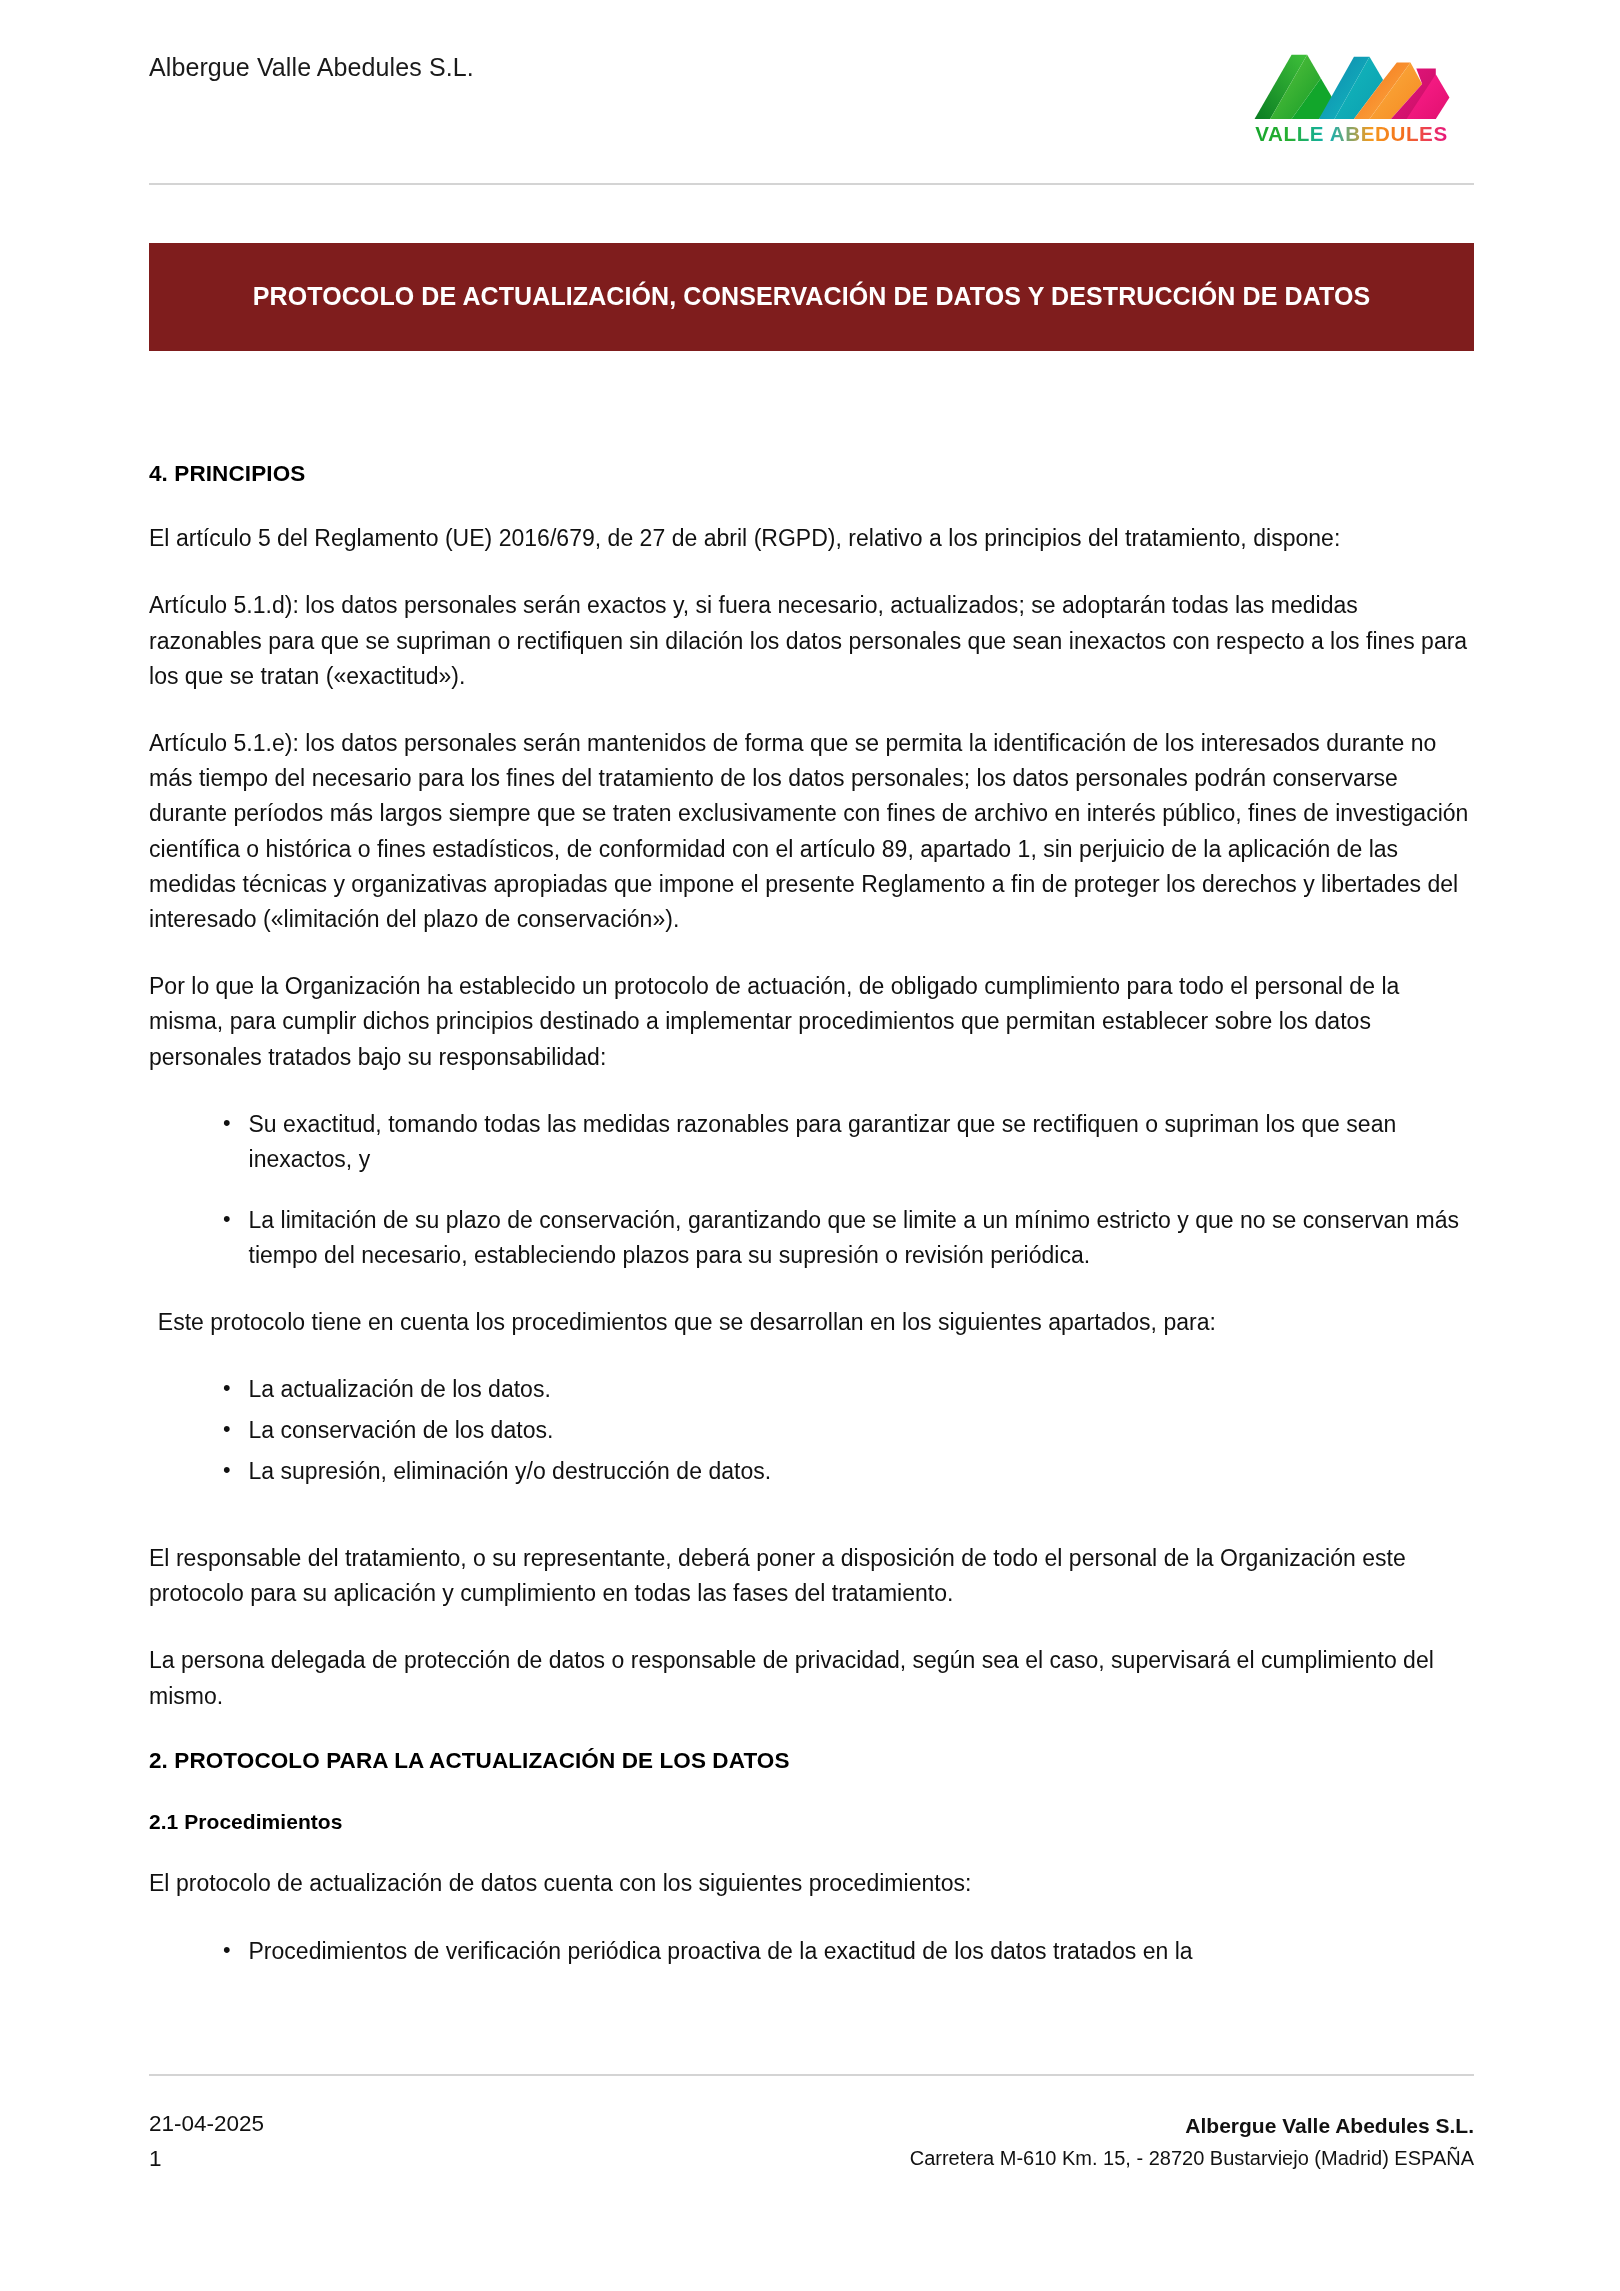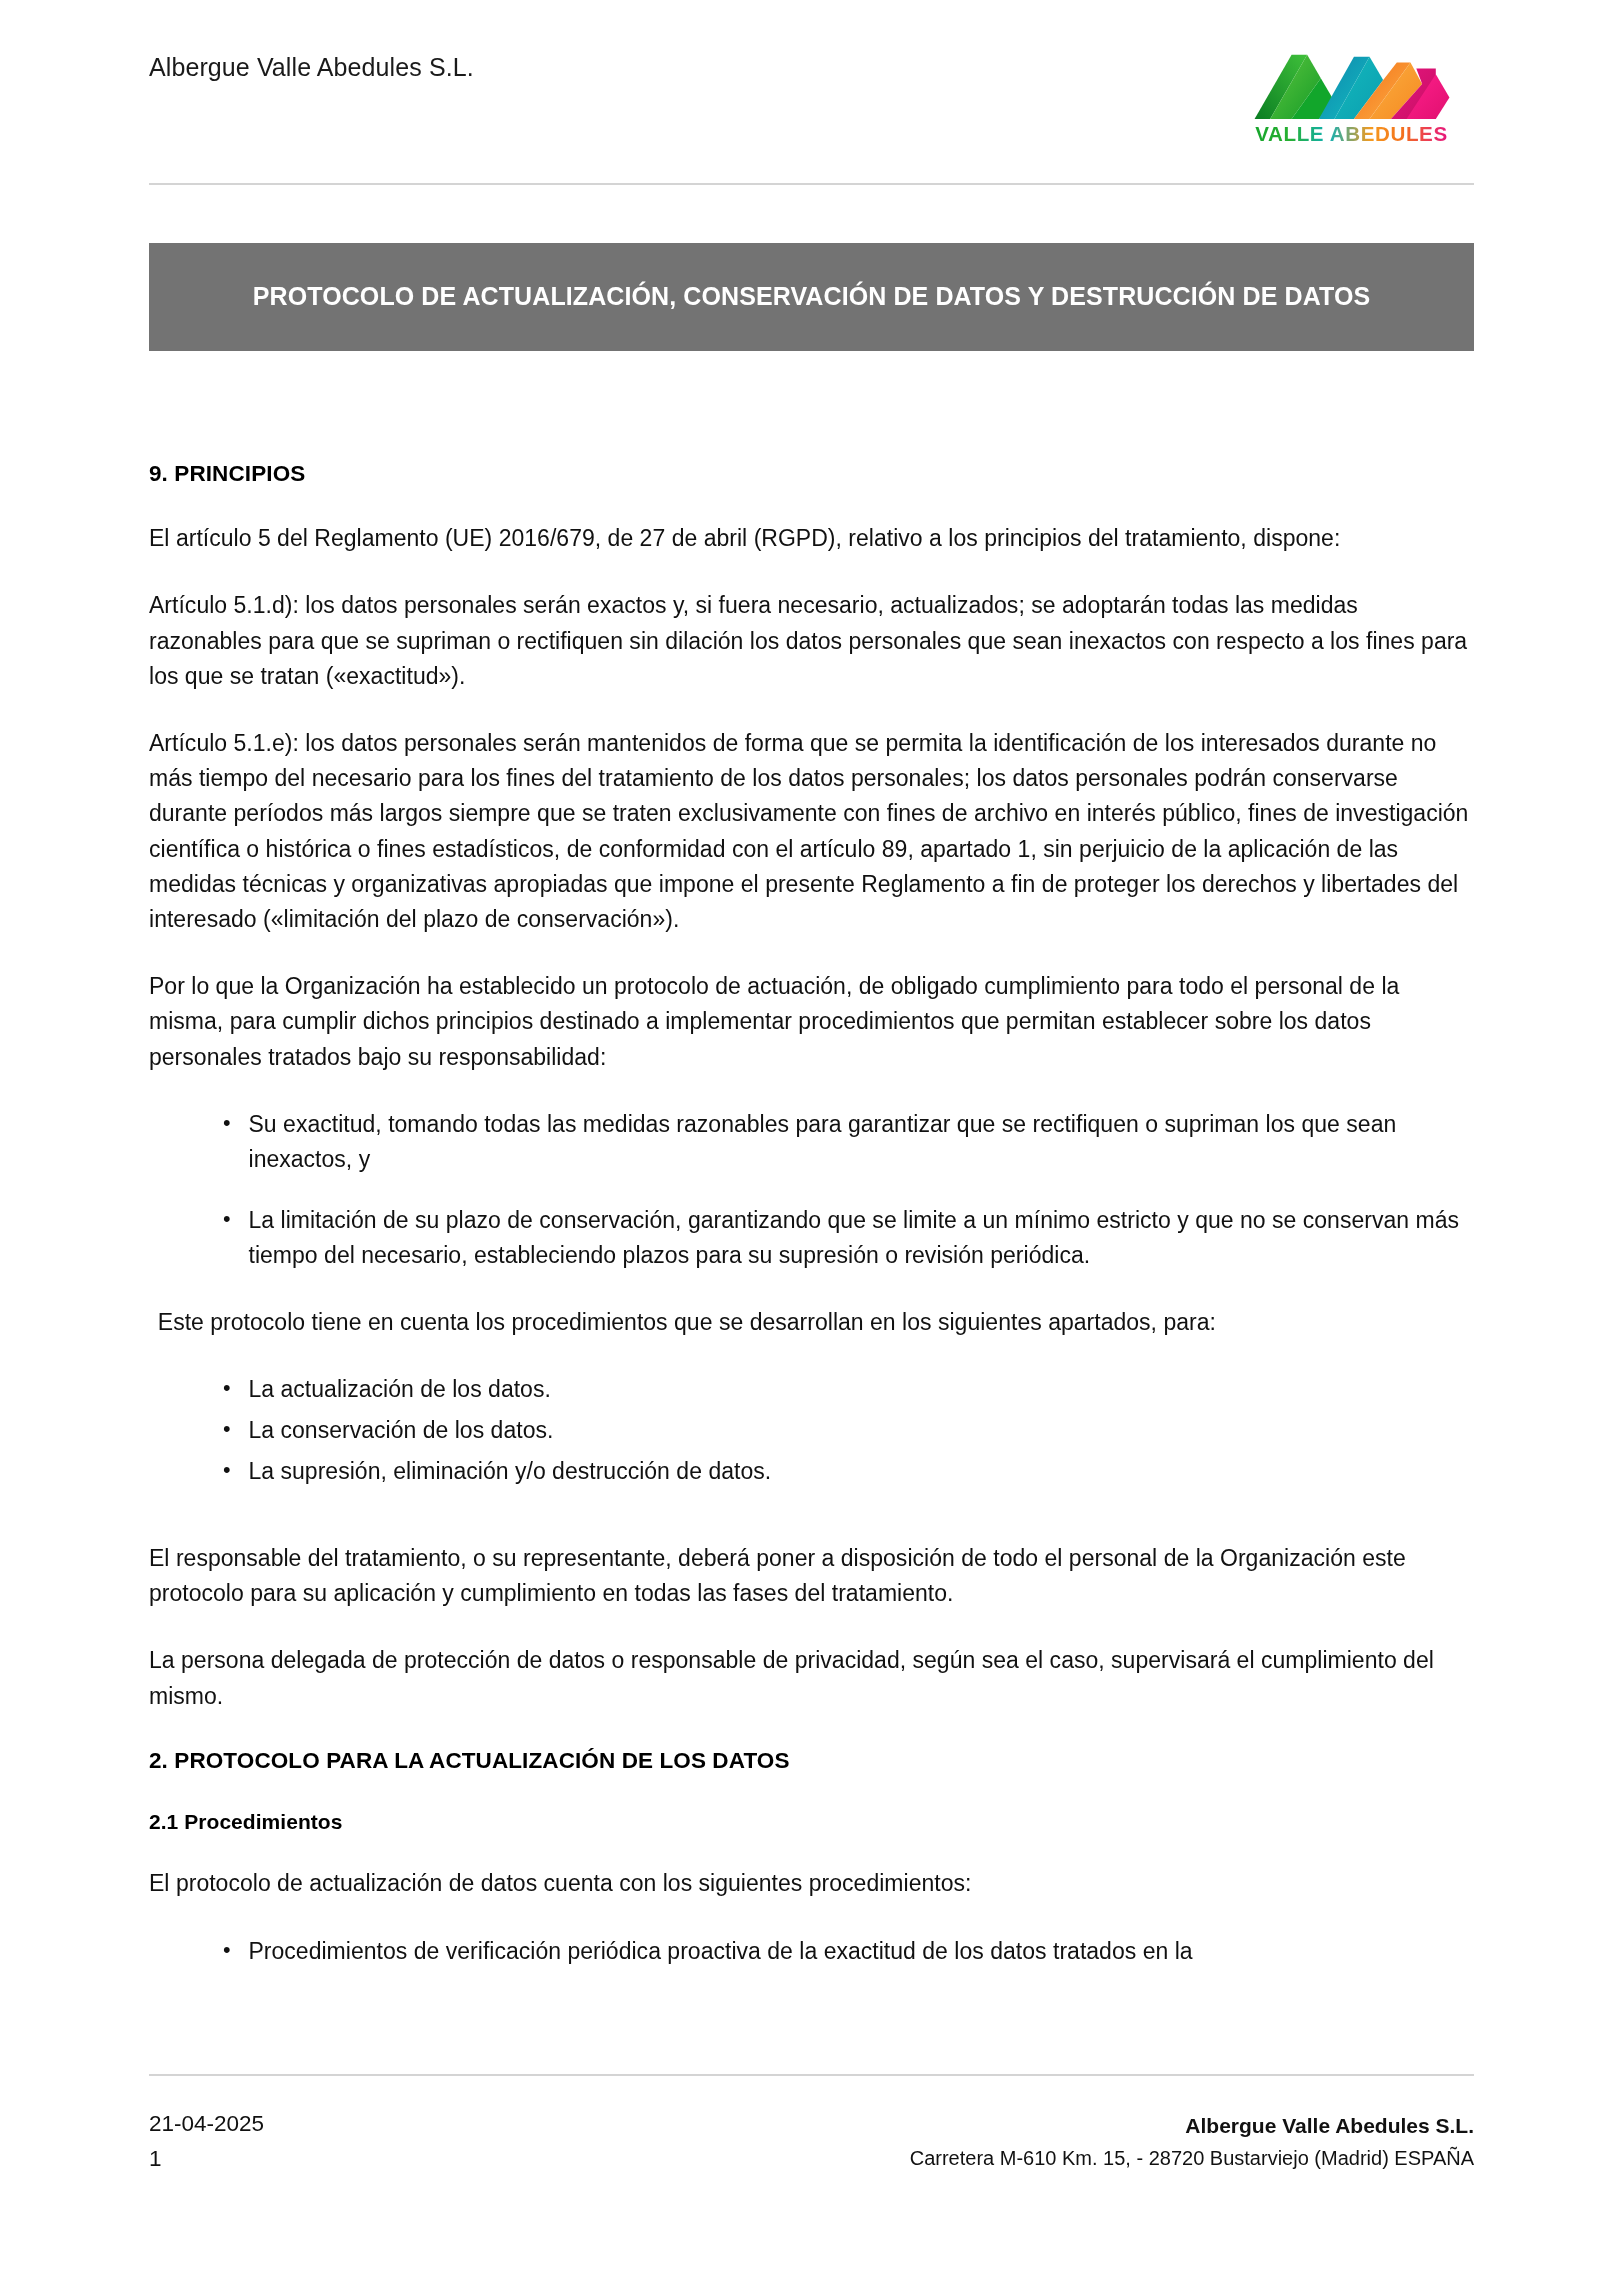--- a/index.html
+++ b/index.html
@@ -81,21 +81,21 @@
     background: #d4d4d4;
   }
 
   
   .title-banner {
     position: absolute;
     left: 149px;
     top: 243px;
     width: 1325px;
     height: 108px;
-    background: #737373;
+    background: #7f1d1d;
     color: #ffffff;
     display: flex;
     align-items: center;
     justify-content: center;
     text-align: center;
     padding: 0 35px;
   }
   .title-banner-text {
     font-size: 25px;
     font-weight: bold;
@@ -262,21 +262,21 @@
     </div>
   </div>
   <div class="header-rule"></div>
 
   <div class="title-banner">
     <div class="title-banner-text">PROTOCOLO DE ACTUALIZACIÓN, CONSERVACIÓN DE DATOS Y DESTRUCCIÓN DE DATOS</div>
   </div>
 
   <div class="content">
 
-    <h2 class="sec">9. PRINCIPIOS</h2>
+    <h2 class="sec">4. PRINCIPIOS</h2>
 
     <p class="para">El artículo 5 del Reglamento (UE) 2016/679, de 27 de abril (RGPD), relativo a los principios del tratamiento, dispone:</p>
 
     <p class="para">Artículo 5.1.d): los datos personales serán exactos y, si fuera necesario, actualizados; se adoptarán todas las medidas razonables para que se supriman o rectifiquen sin dilación los datos personales que sean inexactos con respecto a los fines para los que se tratan («exactitud»).</p>
 
     <p class="para">Artículo 5.1.e): los datos personales serán mantenidos de forma que se permita la identificación de los interesados durante no más tiempo del necesario para los fines del tratamiento de los datos personales; los datos personales podrán conservarse durante períodos más largos siempre que se traten exclusivamente con fines de archivo en interés público, fines de investigación científica o histórica o fines estadísticos, de conformidad con el artículo 89, apartado 1, sin perjuicio de la aplicación de las medidas técnicas y organizativas apropiadas que impone el presente Reglamento a fin de proteger los derechos y libertades del interesado («limitación del plazo de conservación»).</p>
 
     <p class="para">Por lo que la Organización ha establecido un protocolo de actuación, de obligado cumplimiento para todo el personal de la misma, para cumplir dichos principios destinado a implementar procedimientos que permitan establecer sobre los datos personales tratados bajo su responsabilidad:</p>
 
     <ul class="blist">

